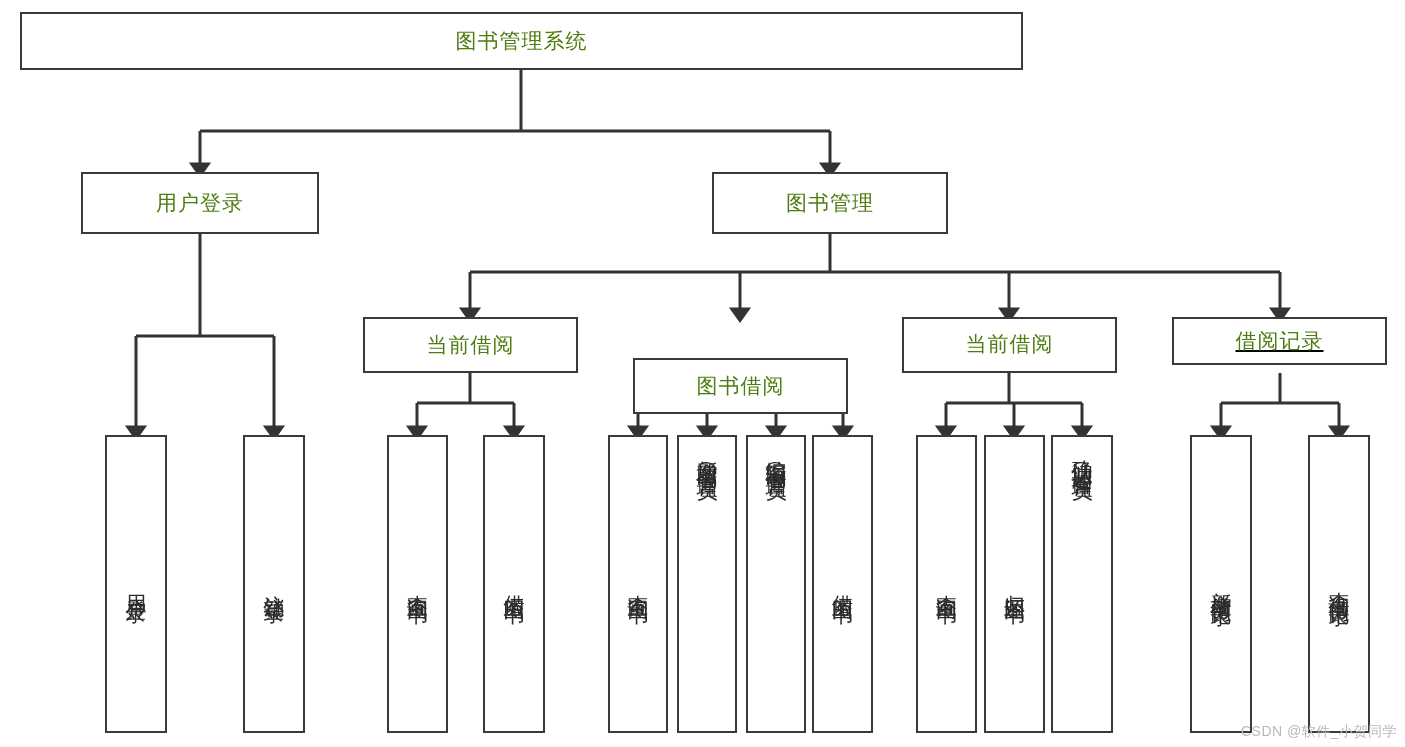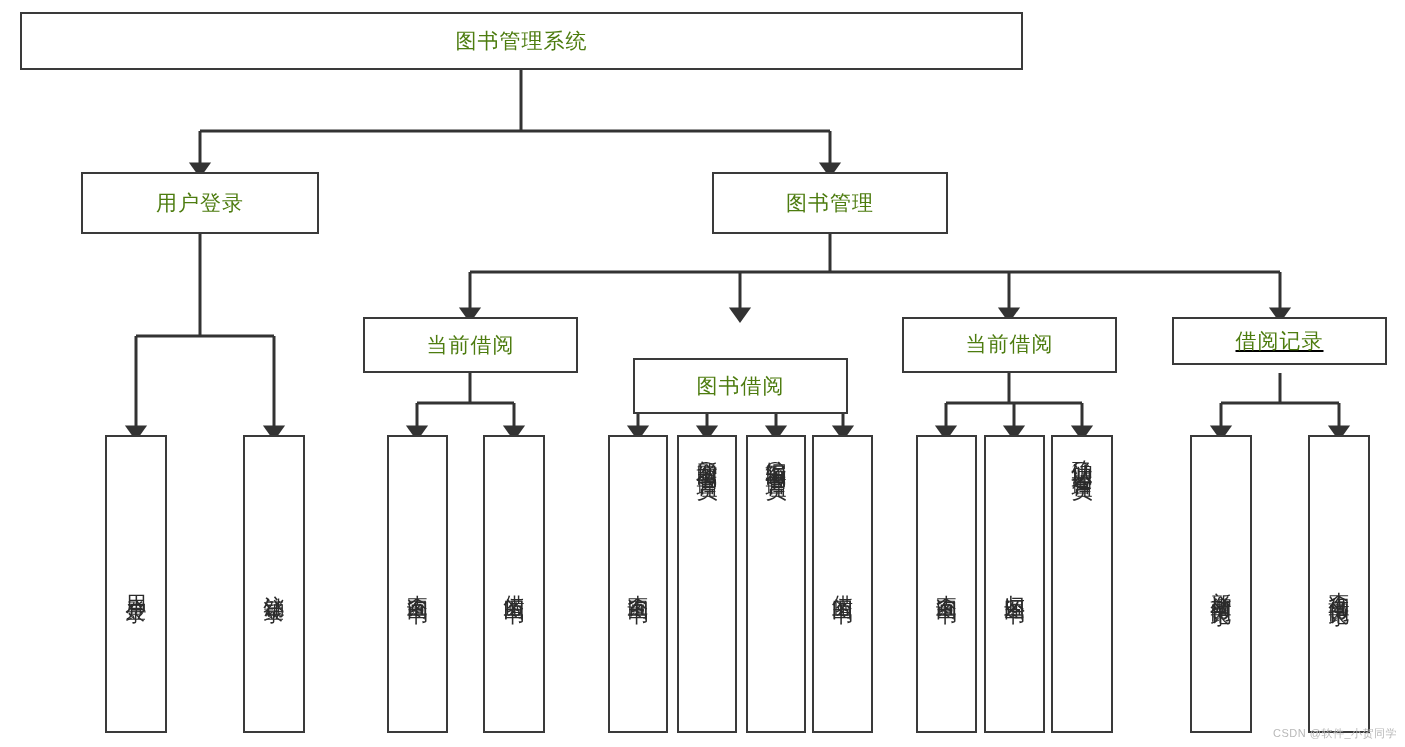--- a/index.html
+++ b/index.html
@@ -63,21 +63,21 @@
     margin-top: auto;
     margin-bottom: auto;
   }
   .node-box.vtop .node-label {
     margin-top: 6px;
   }
   #watermark {
     position: absolute;
     right: 8px;
     bottom: 6px;
-    font-size: 11px;
+    font-size: 14px;
     color: #b9b9b9;
     letter-spacing: 0.5px;
     white-space: nowrap;
     font-family: "Liberation Sans", "DejaVu Sans", sans-serif;
   }
 </style>
 </head>
 <body>
 
 <div id="diagram-root">

